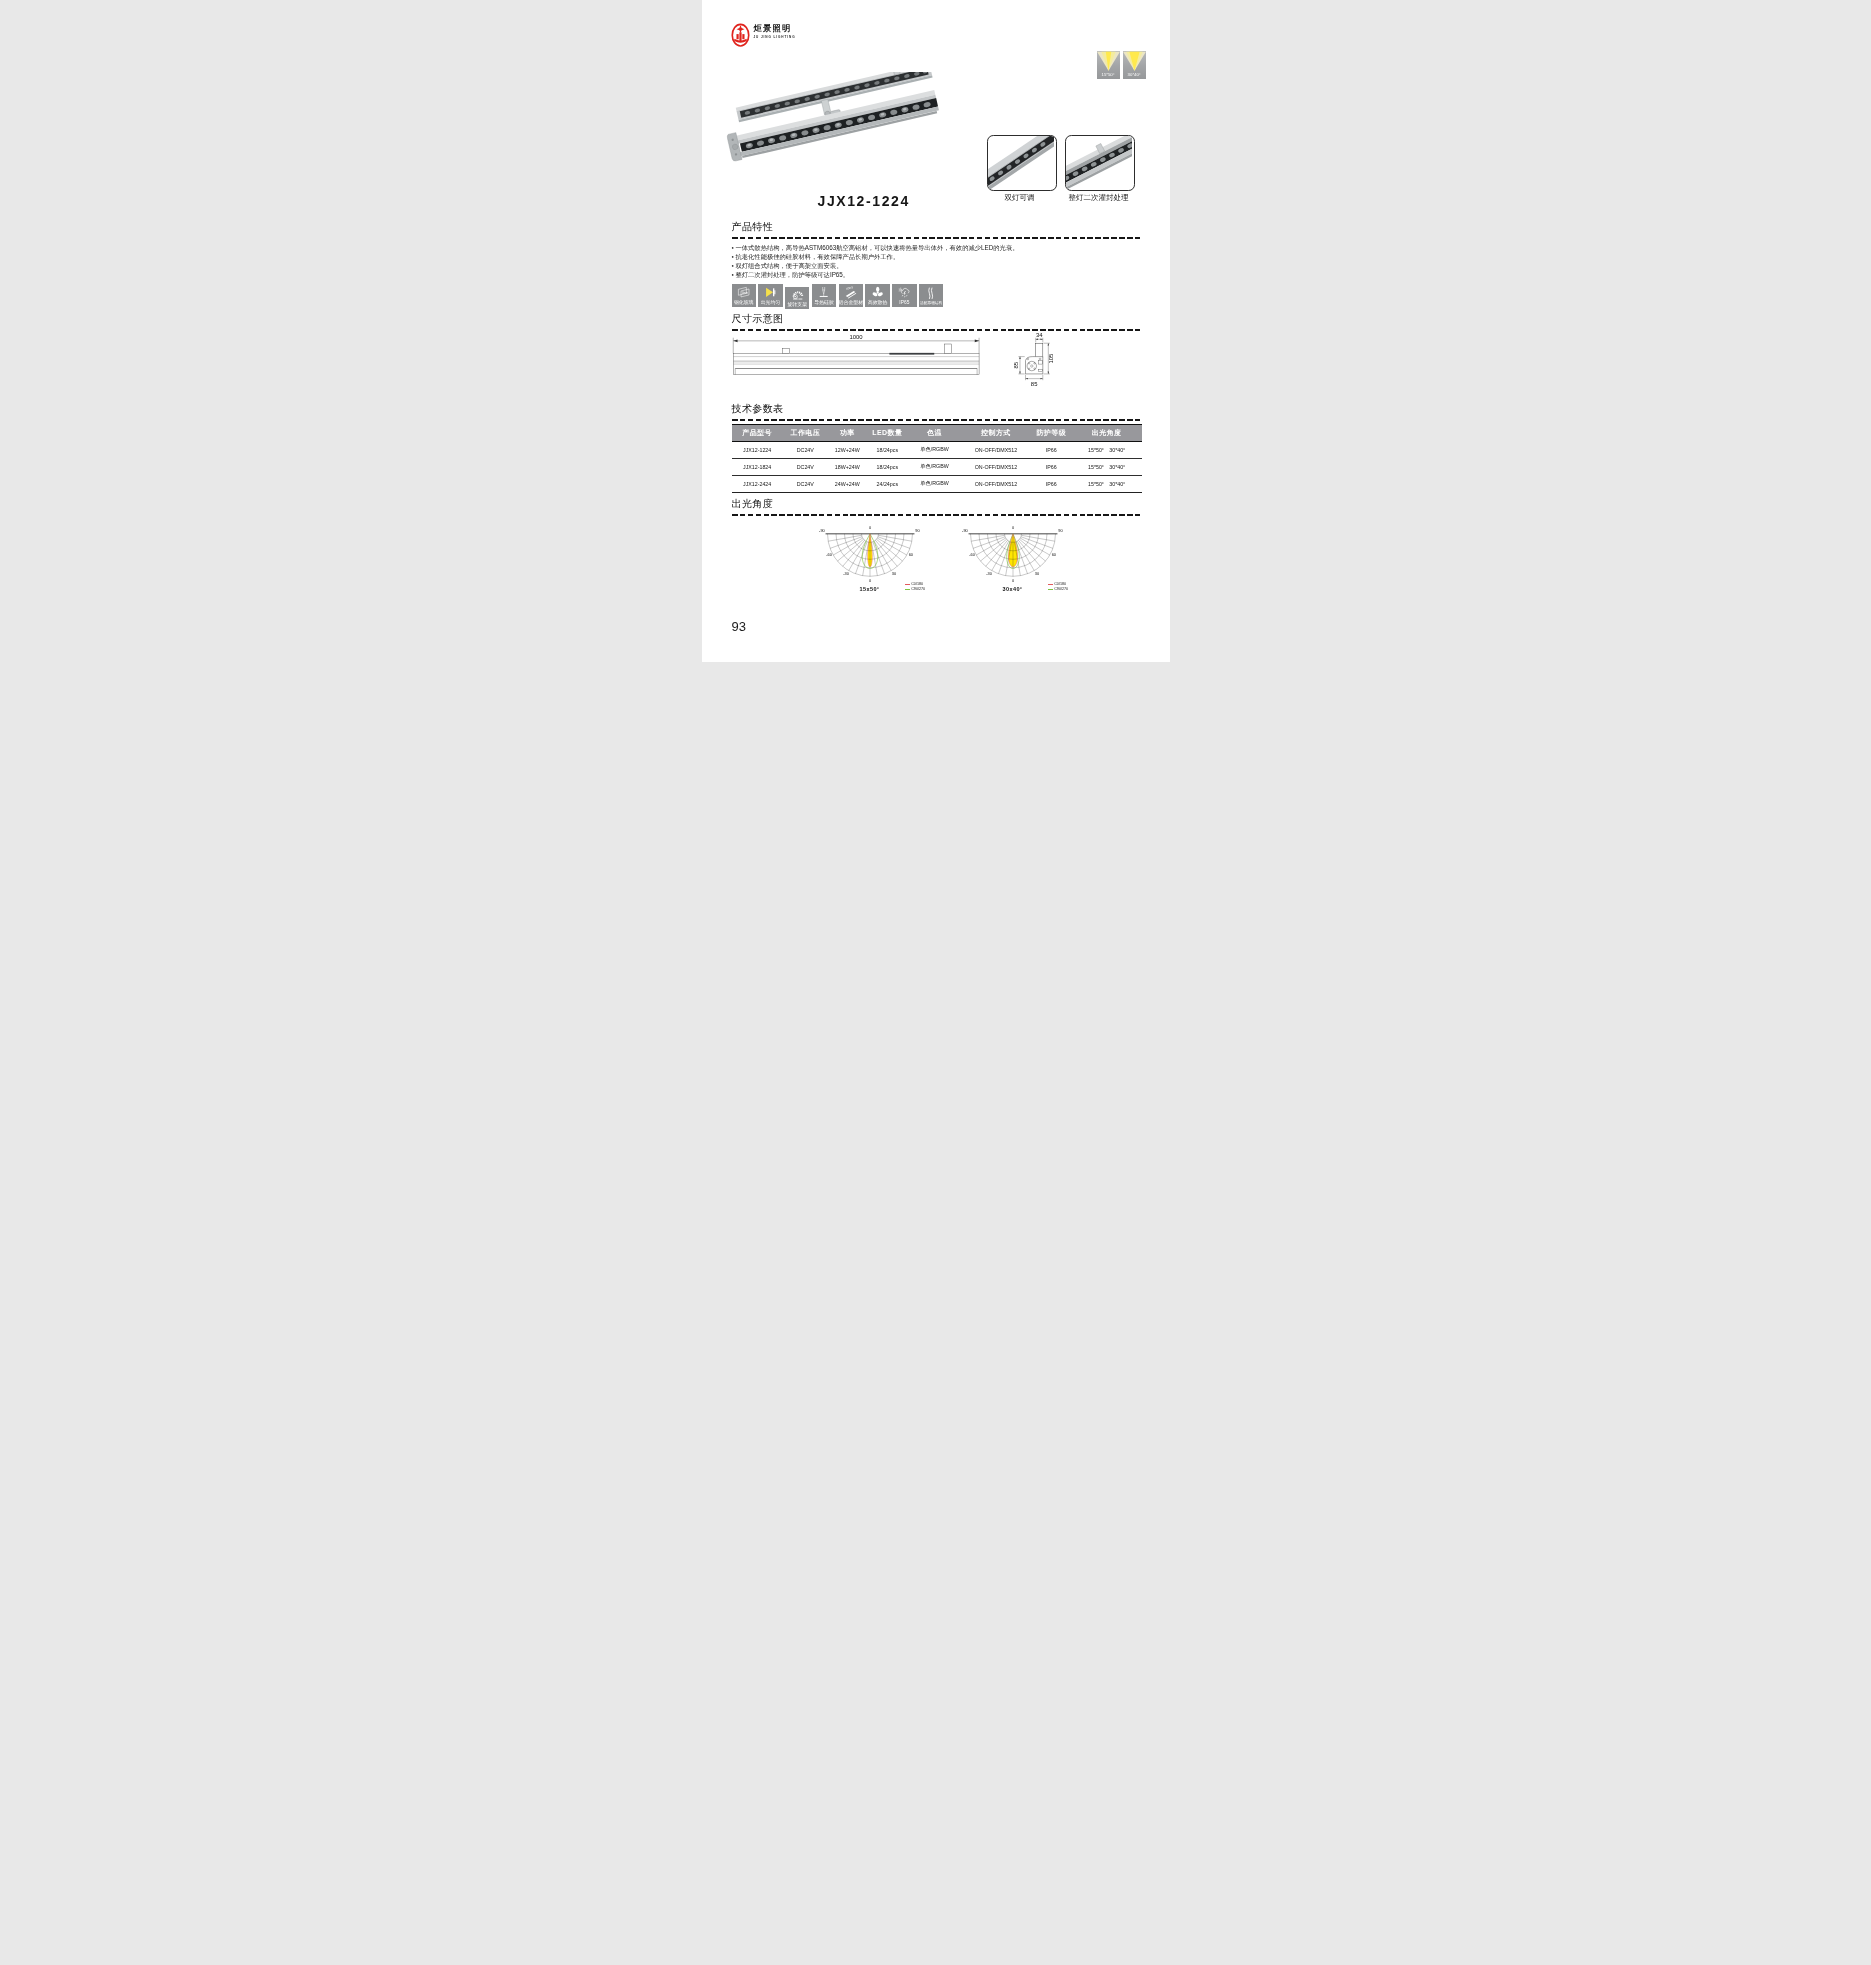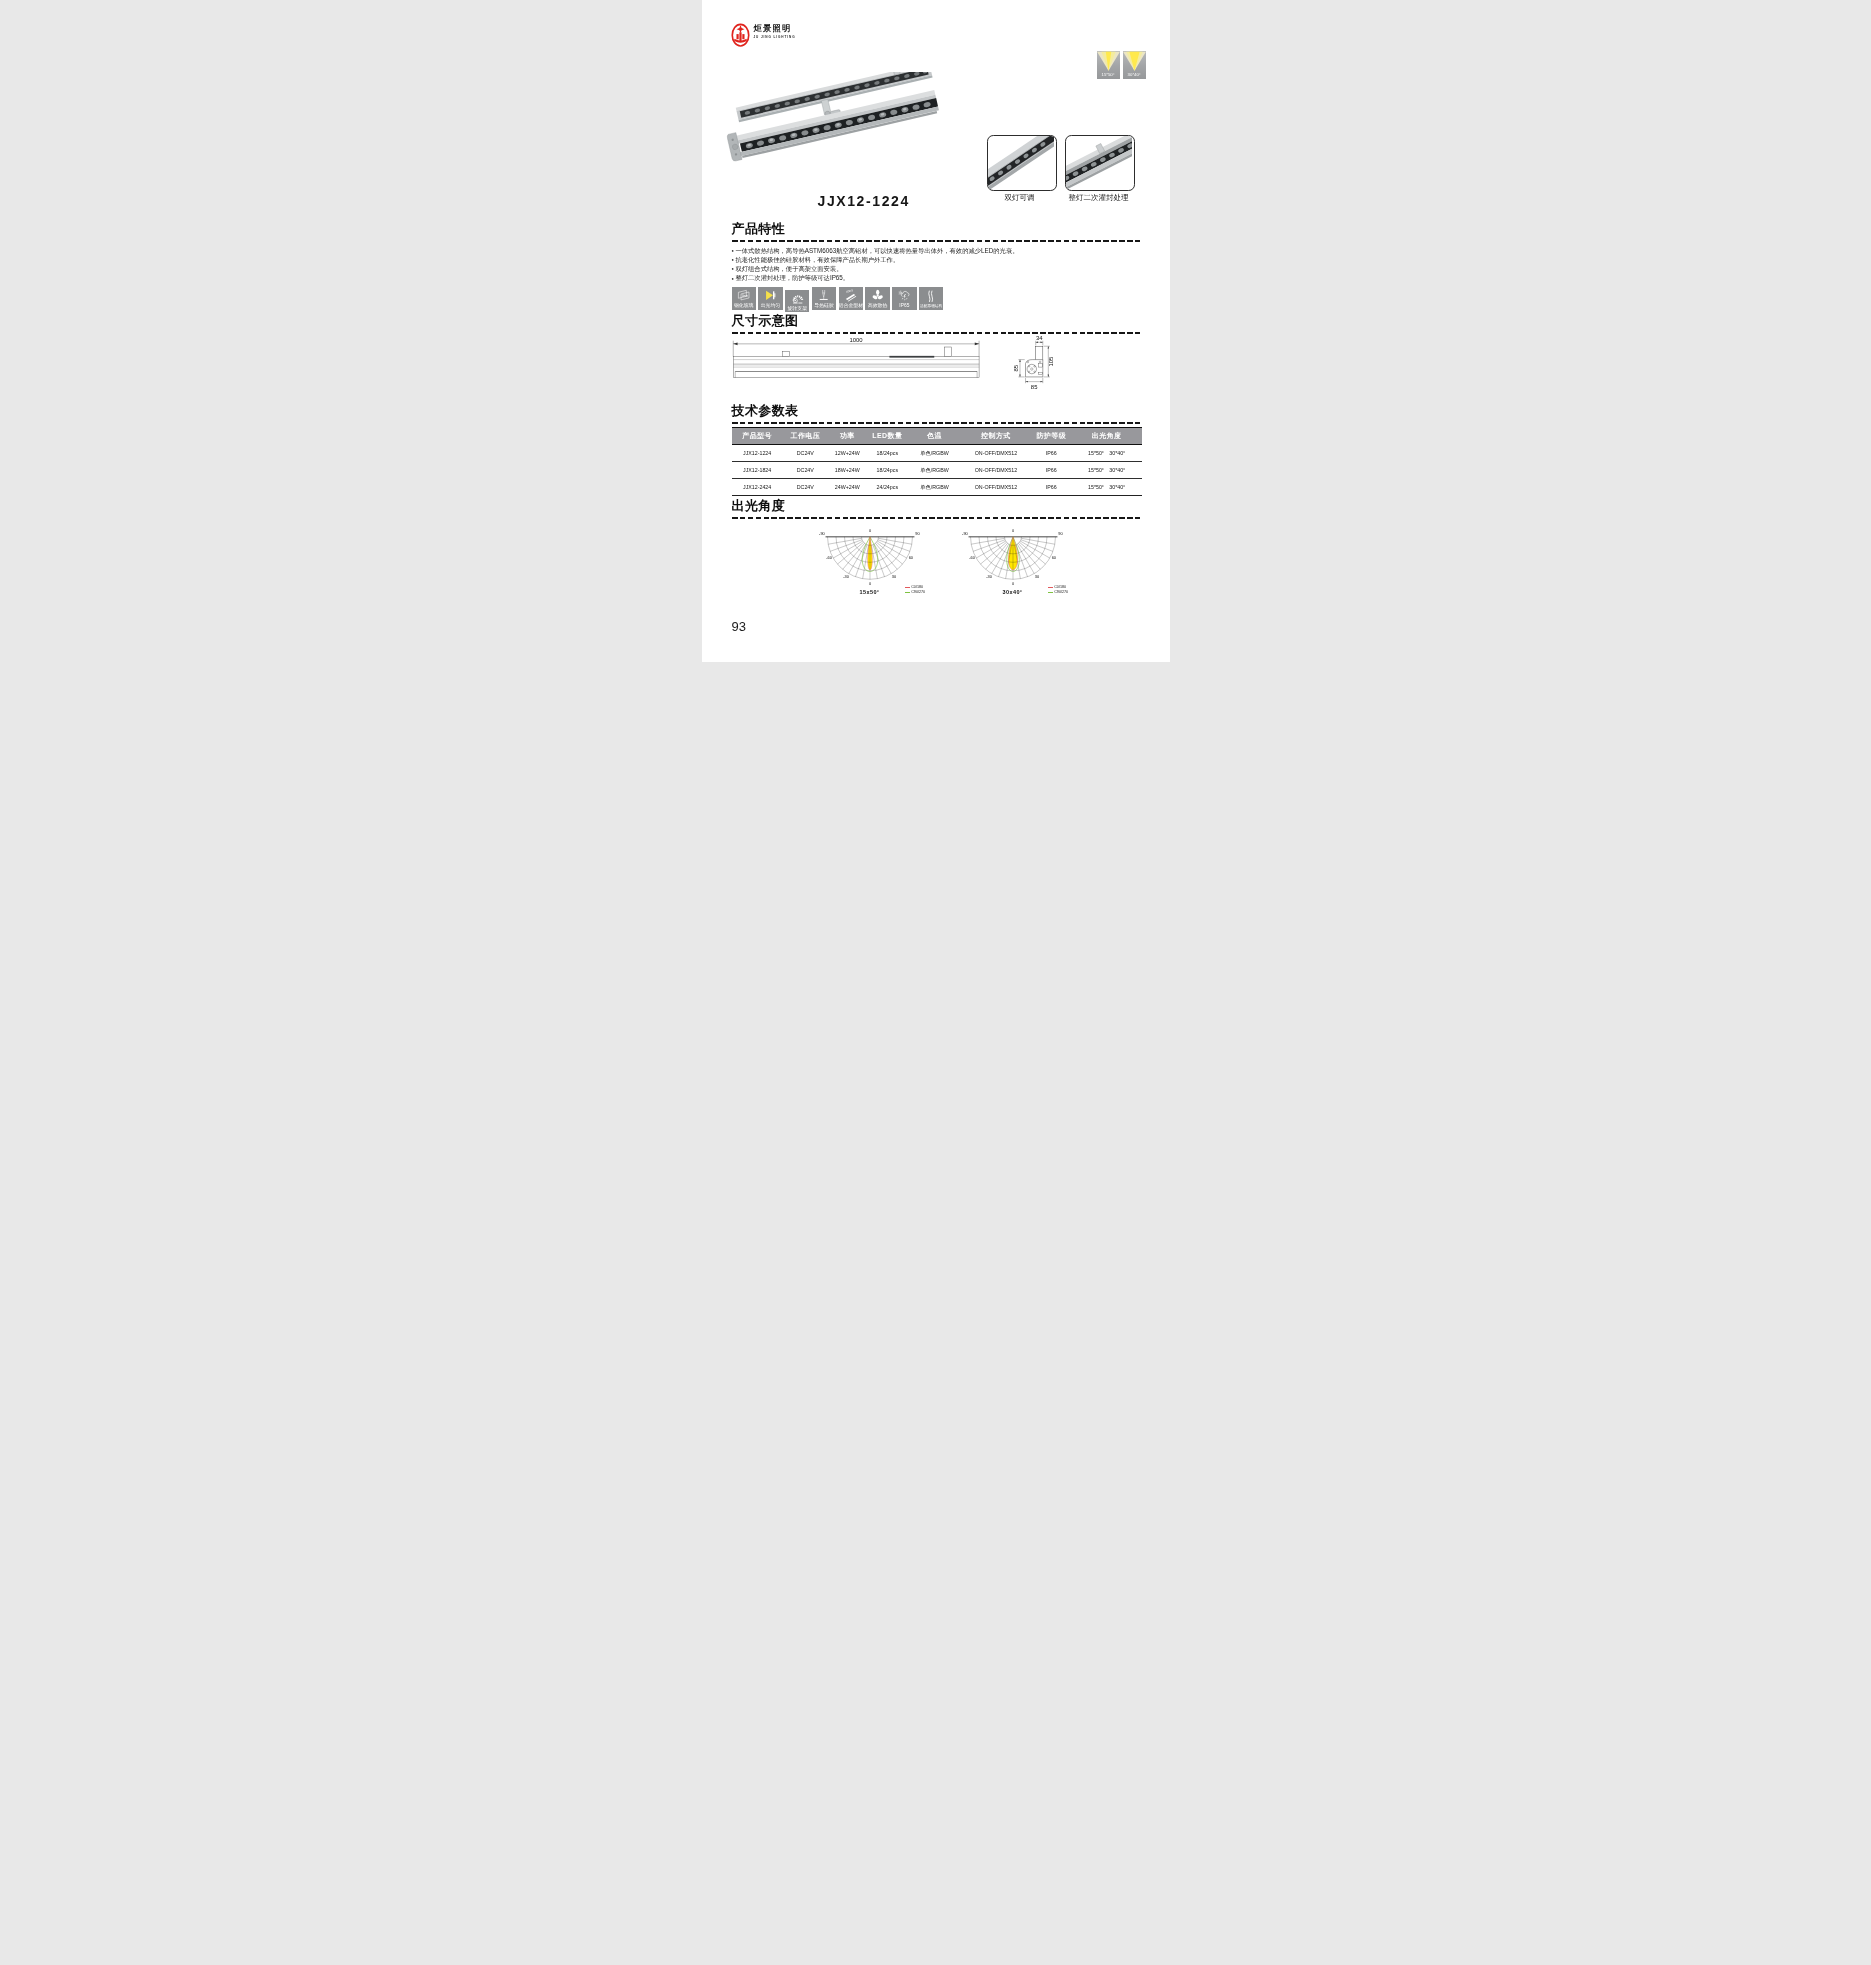--- a/index.html
+++ b/index.html
@@ -16,21 +16,21 @@
   .product-visual{position:absolute;left:23px;top:72px;}
   .thumb{position:absolute;width:68px;height:54px;border:0.8px solid #2d2d2d;border-radius:6.3px;overflow:hidden;background:#fff;}
   .thumb-1{left:285px;top:135px;}
   .thumb-2{left:363px;top:135px;}
   .thumb-caption{position:absolute;top:193px;font-size:7.5px;color:#1a1a1a;text-align:center;}
   .cap-1{left:281px;width:74px;}
   .cap-2{left:356px;width:82px;}
   .model-title{position:absolute;left:116px;top:193px;font-size:14px;font-weight:800;letter-spacing:1.6px;color:#161616;}
   
   .sec{position:absolute;left:30px;width:410px;}
-  .sec-heading{font-size:13px;font-weight:700;letter-spacing:0.4px;color:#0e0e0e;line-height:1.05;}
+  .sec-heading{font-size:10px;font-weight:400;letter-spacing:0.4px;color:#0e0e0e;line-height:1.05;}
   .dash{height:1.6px;margin-top:4.7px;background:repeating-linear-gradient(90deg,#161616 0 5.5px,transparent 5.5px 7.9px);}
   #sec-features{top:222px;}
   .bullets{list-style:none;margin:3.9px 0 0 0;padding:0;}
   .bullets li{font-size:6.3px;line-height:9px;color:#1c1c1c;}
   .bullets li::before{content:"●";font-size:3.9px;vertical-align:0.8px;margin-right:1.6px;}
   .icon-row{display:flex;gap:2.4px;margin-top:4.7px;}
   .tile{width:24.4px;height:22.4px;background:#8b8d8f;display:flex;flex-direction:column;align-items:center;justify-content:flex-end;}
   .tile svg{margin:1.6px auto 0.4px auto;display:block;}
   .tile-label{color:#fff;font-size:4.9px;white-space:nowrap;margin-bottom:1.6px;}
   .tile-label.small{font-size:3.7px;}

